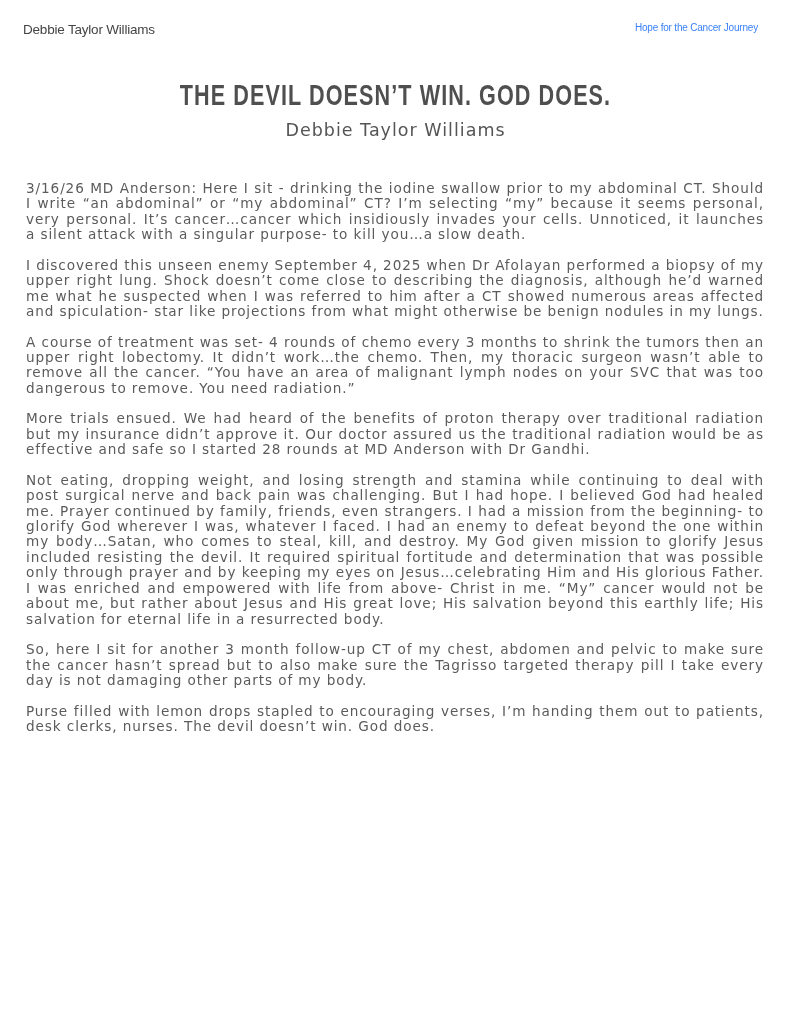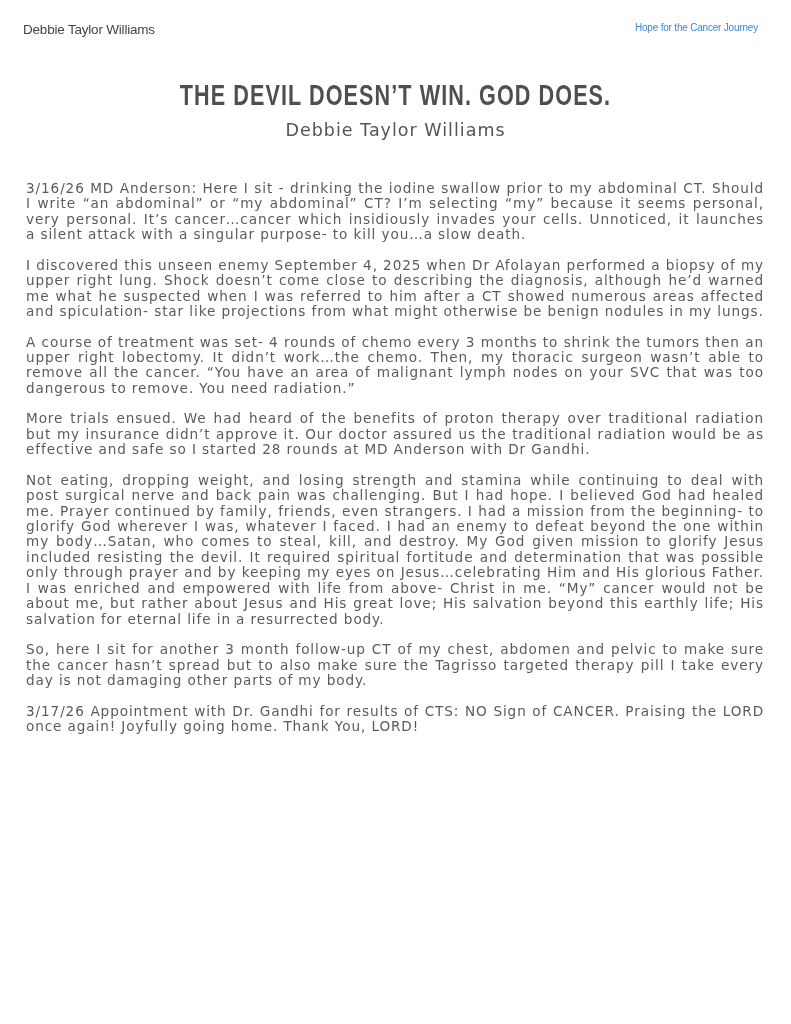--- a/index.html
+++ b/index.html
@@ -84,14 +84,14 @@
 <h1 class="title" style="margin:0;">THE DEVIL DOESN’T WIN. GOD DOES.</h1>
 <div class="byline">Debbie Taylor Williams</div>
 
 <div class="body-text">
   <p class="para">3/16/26 MD Anderson: Here I sit - drinking the iodine swallow prior to my abdominal CT. Should I write “an abdominal” or “my abdominal” CT?  I’m selecting “my” because it seems personal, very personal. It’s cancer…cancer which insidiously invades your cells. Unnoticed, it launches a silent attack with a singular purpose- to kill you…a slow death.</p>
   <p class="para">I discovered this unseen enemy September 4, 2025 when Dr Afolayan performed a biopsy of my upper right lung.  Shock doesn’t come close to describing the diagnosis, although he’d warned me what he suspected when I was referred to him after a CT showed numerous areas affected and spiculation- star like projections from what might otherwise be benign nodules in my lungs.</p>
   <p class="para">A course of treatment was set- 4 rounds of chemo every 3 months to shrink the tumors then an upper right lobectomy. It didn’t work…the chemo. Then, my thoracic surgeon wasn’t able to remove all the cancer. “You have an area of malignant lymph nodes on your SVC that was too dangerous to remove. You need radiation.”</p>
   <p class="para">More trials ensued. We had heard of the benefits of proton therapy over traditional radiation but my insurance didn’t approve it. Our doctor assured us the traditional radiation would be as effective and safe so I started 28 rounds at MD Anderson with Dr Gandhi.</p>
   <p class="para">Not eating, dropping weight, and losing strength and stamina while continuing to deal with post surgical nerve and back pain was challenging. But I had hope. I believed God had healed me. Prayer continued by family, friends, even strangers. I had a mission from the beginning- to glorify God wherever I was, whatever I faced. I had an enemy to defeat beyond the one within my body…Satan, who comes to steal, kill, and destroy. My God given mission to glorify Jesus included resisting the devil. It required spiritual fortitude and determination that was possible only through prayer and by keeping my eyes on Jesus…celebrating Him and His glorious Father. I was enriched and empowered with life from above- Christ in me. “My” cancer would not be about me, but rather about Jesus and His great love; His salvation beyond this earthly life; His salvation for eternal life in a resurrected body.</p>
   <p class="para">So, here I sit for another 3 month follow-up CT of my chest, abdomen and pelvic to make sure the cancer hasn’t spread but to also make sure  the Tagrisso targeted therapy pill I take every day is not damaging other parts of my body.</p>
-  <p class="para">3/17/26  Appointment with Dr. Gandhi for results of CTS:  NO Sign of CANCER. Praising the LORD once again!  Joyfully going home.  Thank You, LORD!</p>
+  <p class="para">Purse filled with lemon drops stapled to encouraging verses, I’m handing them out to patients, desk clerks, nurses. The devil doesn’t win. God does.</p>
 </div>
 
 </body></html>

